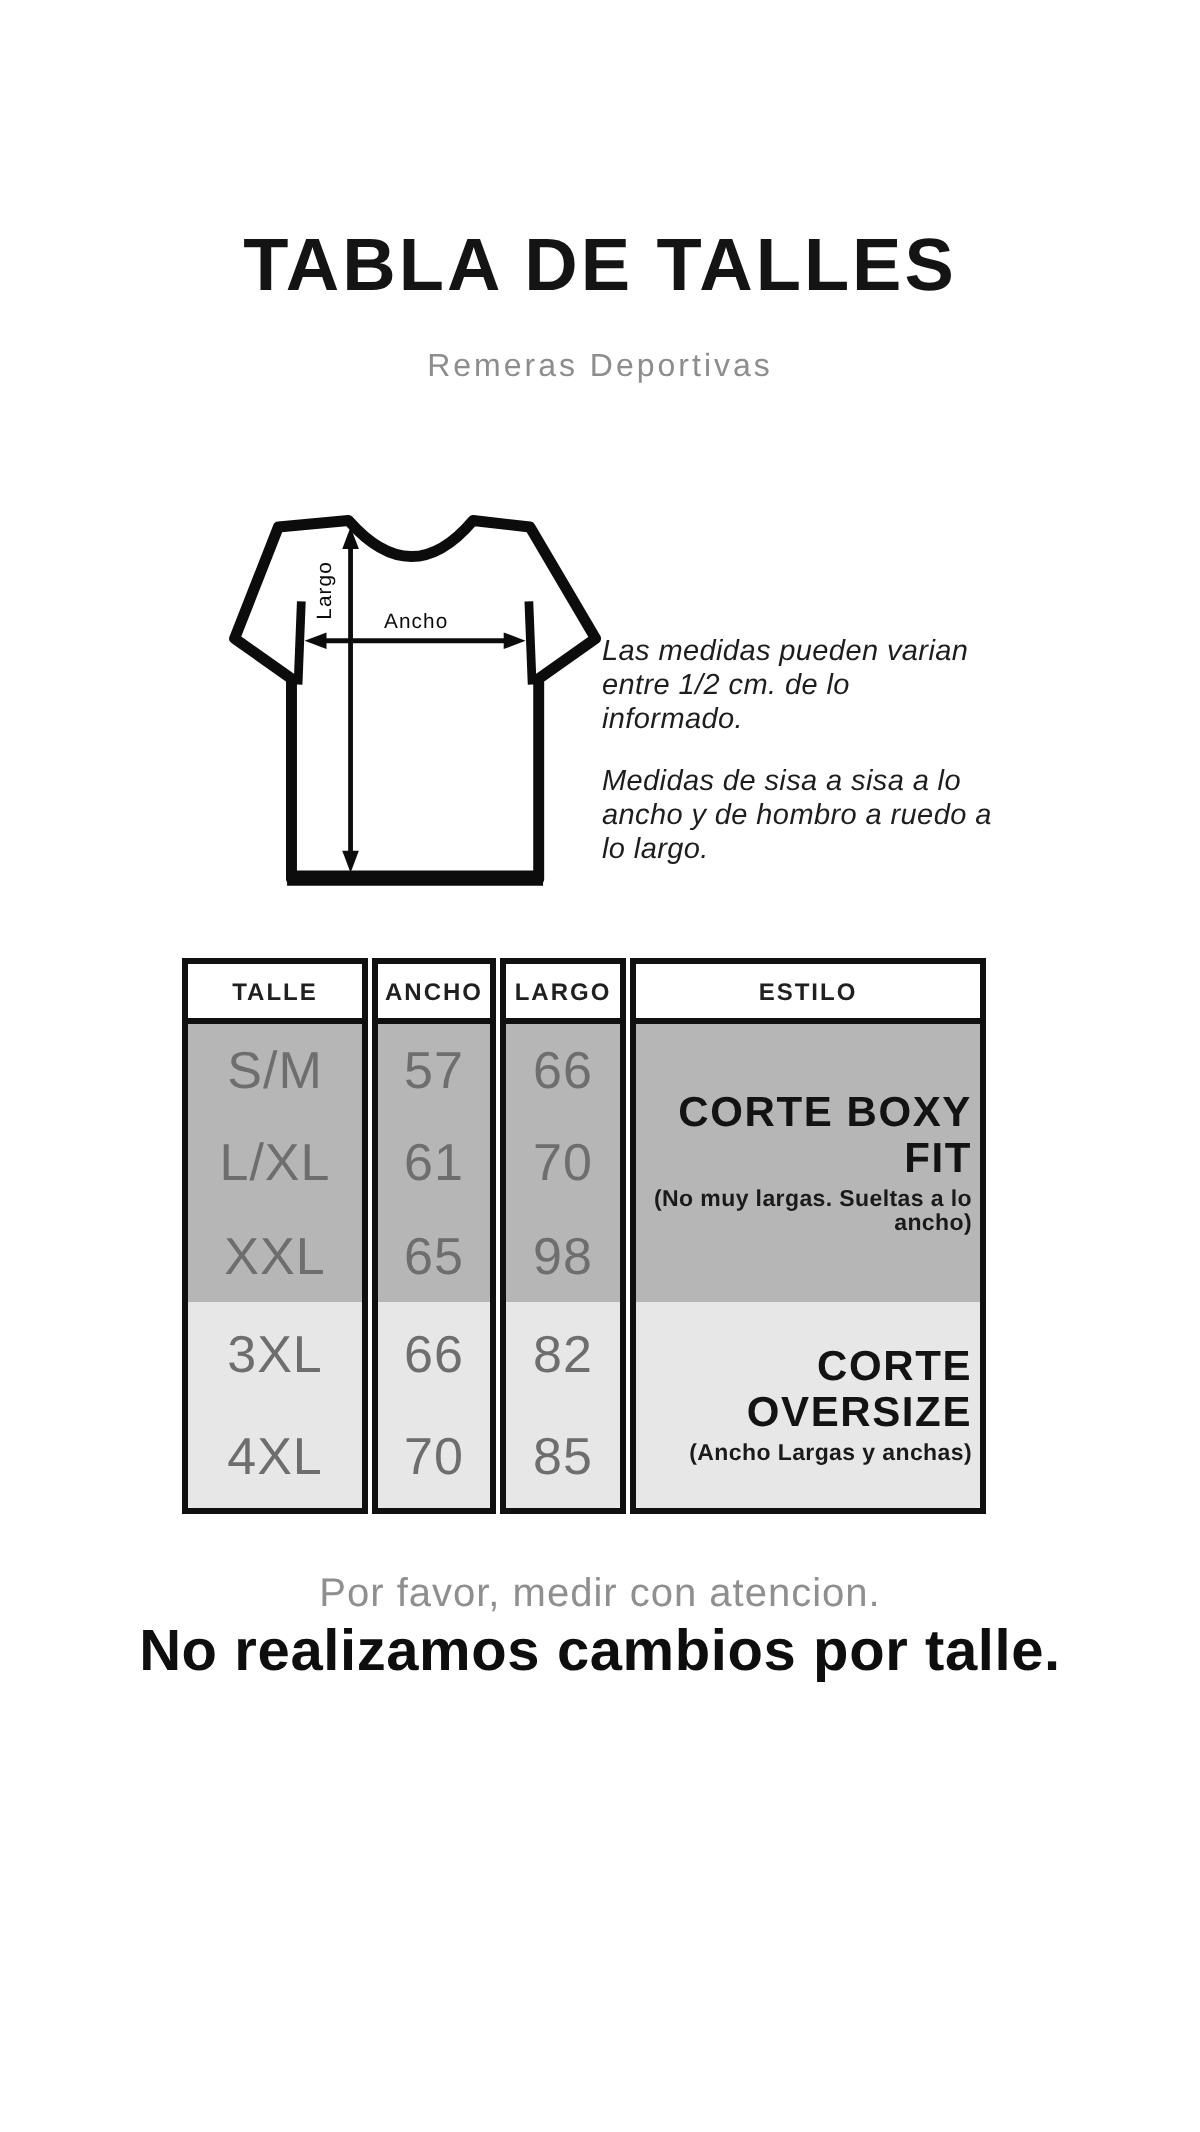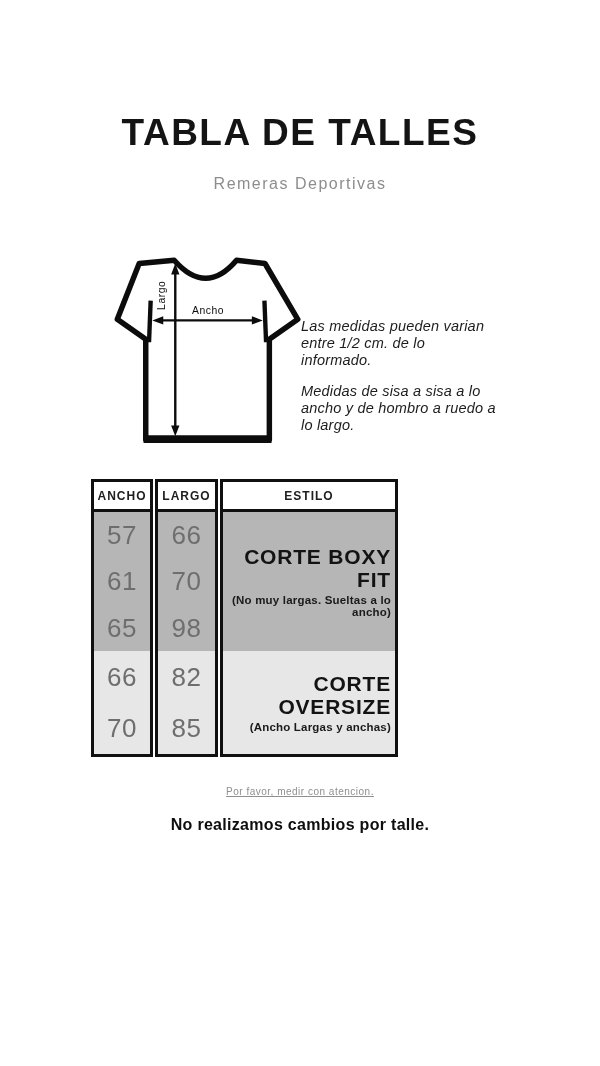--- a/index.html
+++ b/index.html
@@ -67,22 +67,22 @@
   .style-name {
     font-size: 21px; font-weight: 800; letter-spacing: 0.8px;
     color: #131313; line-height: 1.1;
   }
   .style-note {
     font-size: 11.5px; font-weight: 700; color: #1a1a1a;
     margin-top: 3px; letter-spacing: 0.2px;
   }
 
   .footer { position: absolute; top: 786px; left: 0; width: 100%; text-align: center; }
-  .footer-line1 { font-size: 10px; color: #8f8f8f; letter-spacing: 0.5px; text-decoration: underline; }
-  .footer-line2 { font-size: 16px; font-weight: 800; color: #0e0e0e; margin-top: 19px; letter-spacing: 0.3px; }
+  .footer-line1 { font-size: 20px; color: #8f8f8f; letter-spacing: 0.5px; }
+  .footer-line2 { font-size: 29px; font-weight: 800; color: #0e0e0e; margin-top: 1px; letter-spacing: 0.3px; }
 </style>
 </head>
 <body>
 
 <div class="page">
 
   <div class="title">TABLA DE TALLES</div>
   <div class="subtitle">Remeras Deportivas</div>
 
   <svg class="shirt-svg" width="190" height="198" viewBox="0 0 172 181" xmlns="http://www.w3.org/2000/svg">
@@ -118,20 +118,32 @@
     <text x="87" y="62" text-anchor="middle" font-family="Liberation Sans, sans-serif" font-size="9.5" letter-spacing="0.5" fill="#0c0c0c">Ancho</text>
   </svg>
 
   <div class="notes">
     <p>Las medidas pueden varian entre 1/2 cm. de lo informado.</p>
     <p>Medidas de sisa a sisa a lo ancho y de hombro a ruedo a lo largo.</p>
   </div>
 
   <div class="size-table">
 
+    <div class="col col-talle">
+      <div class="col-header">TALLE</div>
+      <div class="sec sec-dark">
+        <div class="cell-val">S/M</div>
+        <div class="cell-val">L/XL</div>
+        <div class="cell-val">XXL</div>
+      </div>
+      <div class="sec sec-light">
+        <div class="cell-val">3XL</div>
+        <div class="cell-val">4XL</div>
+      </div>
+    </div>
 
     <div class="col col-ancho">
       <div class="col-header">ANCHO</div>
       <div class="sec sec-dark">
         <div class="cell-val">57</div>
         <div class="cell-val">61</div>
         <div class="cell-val">65</div>
       </div>
       <div class="sec sec-light">
         <div class="cell-val">66</div>

